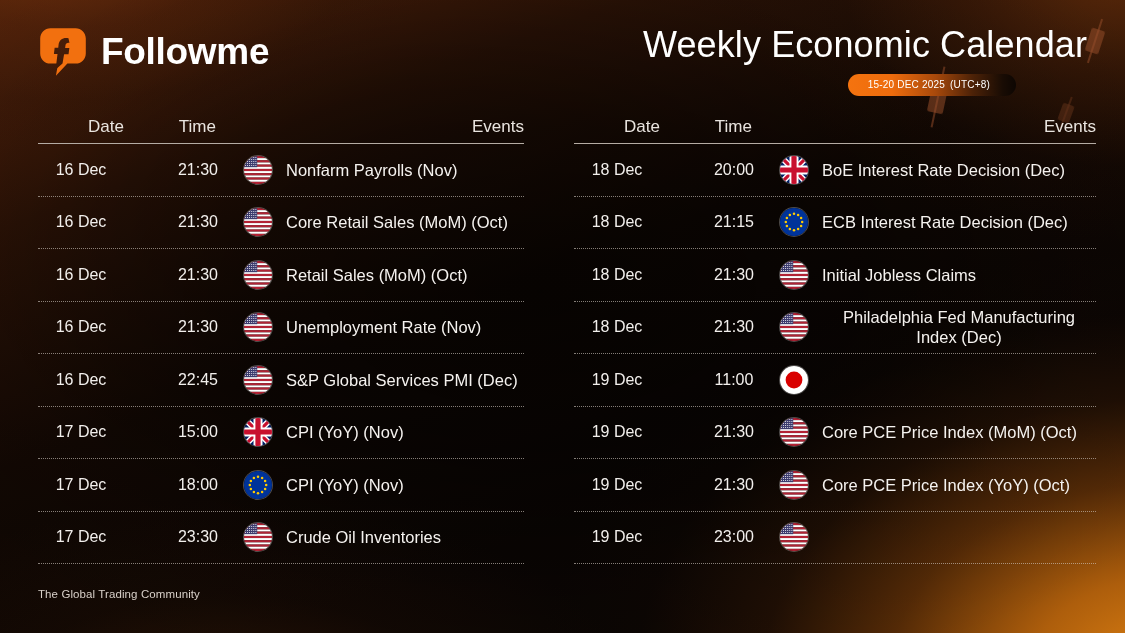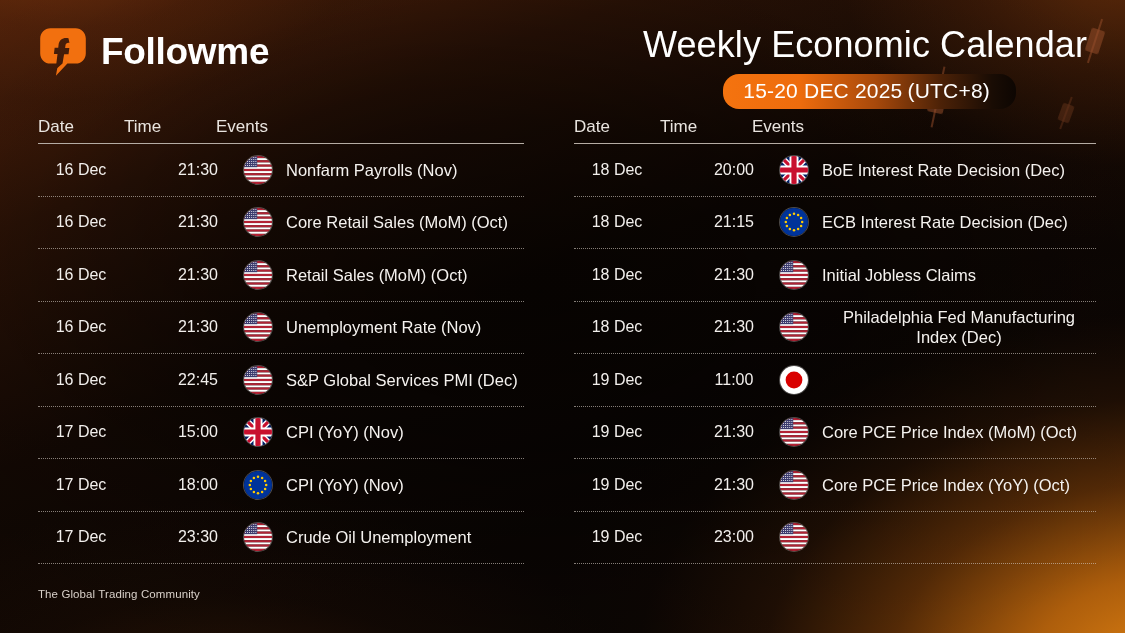--- a/index.html
+++ b/index.html
@@ -141,21 +141,21 @@
     letter-spacing: 0.1px;
     white-space: nowrap;
   }
   .date-badge {
     display: inline-block;
     margin-top: 9px;
     margin-right: 71px;
     padding: 5px 26px 6px 20px;
     border-radius: 16px;
     color: #ffffff;
-    font-size: 21px;
+    font-size: 10px;
     letter-spacing: 0.2px;
     white-space: nowrap;
     background: linear-gradient(90deg,
       #f4730f 0%,
       #ee6c0d 26%,
       #a8490b 52%,
       #4d2207 74%,
       #190c04 92%,
       #0d0602 100%);
   }
@@ -173,20 +173,21 @@
     width: 562px;
     padding: 0 38px 0 38px;
   }
   .column.right { padding-left: 12px; padding-right: 28px; }
 
   .col-head {
     display: flex;
     align-items: flex-end;
     padding-bottom: 8px;
     border-bottom: 1.5px solid #b5aca4;
+    text-align: right;
   }
   .col-head span {
     color: #e9e4df;
     font-size: 17px;
     font-weight: normal;
     line-height: 1;
   }
   .c-date  { width: 86px; flex: 0 0 86px; }
   .c-time  { width: 92px; flex: 0 0 92px; }
   .c-event { flex: 1 1 auto; }
@@ -663,21 +664,21 @@
                   <circle cx="9.8" cy="7.5" r="0.52" fill="#ffffff"></circle>
                   <circle cx="11.9" cy="7.5" r="0.52" fill="#ffffff"></circle>
                   <circle cx="1.4" cy="9.5" r="0.52" fill="#ffffff"></circle>
                   <circle cx="3.5" cy="9.5" r="0.52" fill="#ffffff"></circle>
                   <circle cx="5.6" cy="9.5" r="0.52" fill="#ffffff"></circle>
                   <circle cx="7.700000000000001" cy="9.5" r="0.52" fill="#ffffff"></circle>
                   <circle cx="9.8" cy="9.5" r="0.52" fill="#ffffff"></circle>
                   <circle cx="11.9" cy="9.5" r="0.52" fill="#ffffff"></circle>
                 </svg>
               </span>
-              <span class="event-text">Crude Oil Unemployment</span>
+              <span class="event-text">Crude Oil Inventories</span>
             </div>
           </div>
         </div>
     </div>
 
     <div class="column right">
       <div class="col-head">
         <span class="c-date">Date</span>
         <span class="c-time">Time</span>
         <span class="c-event">Events</span>

